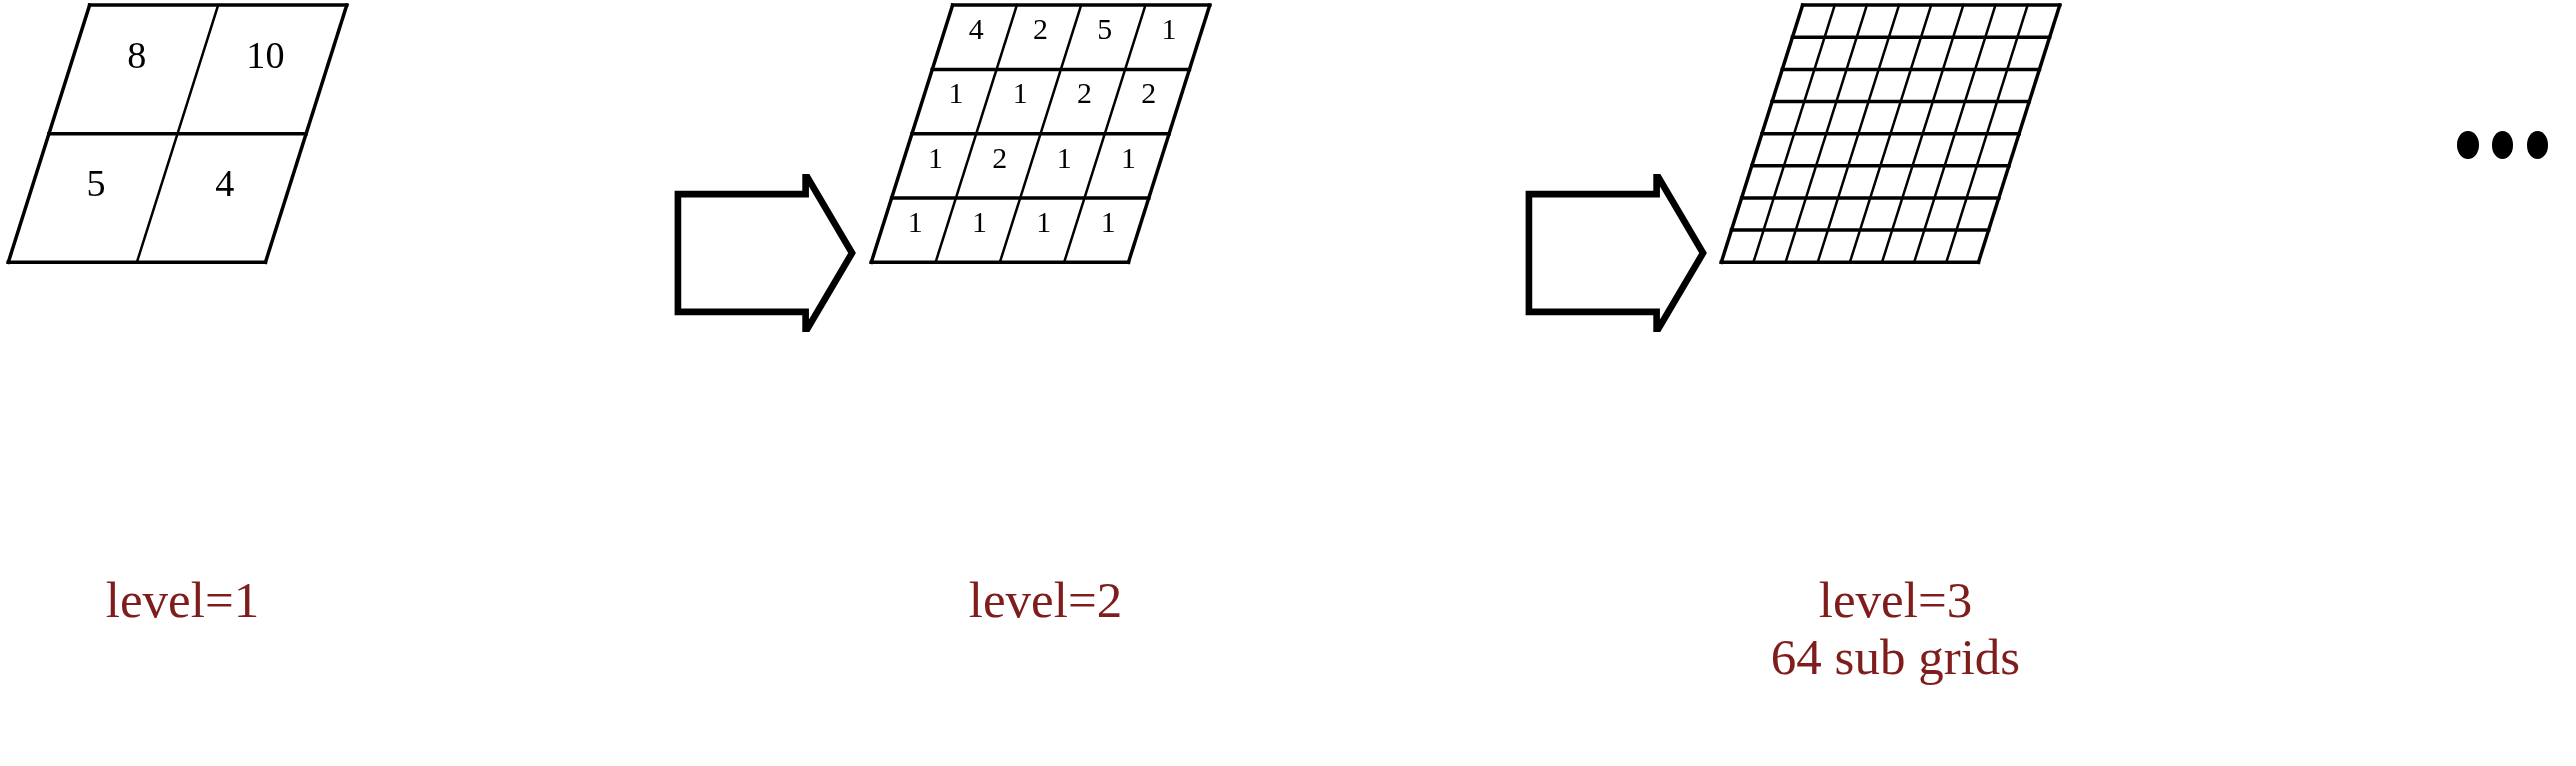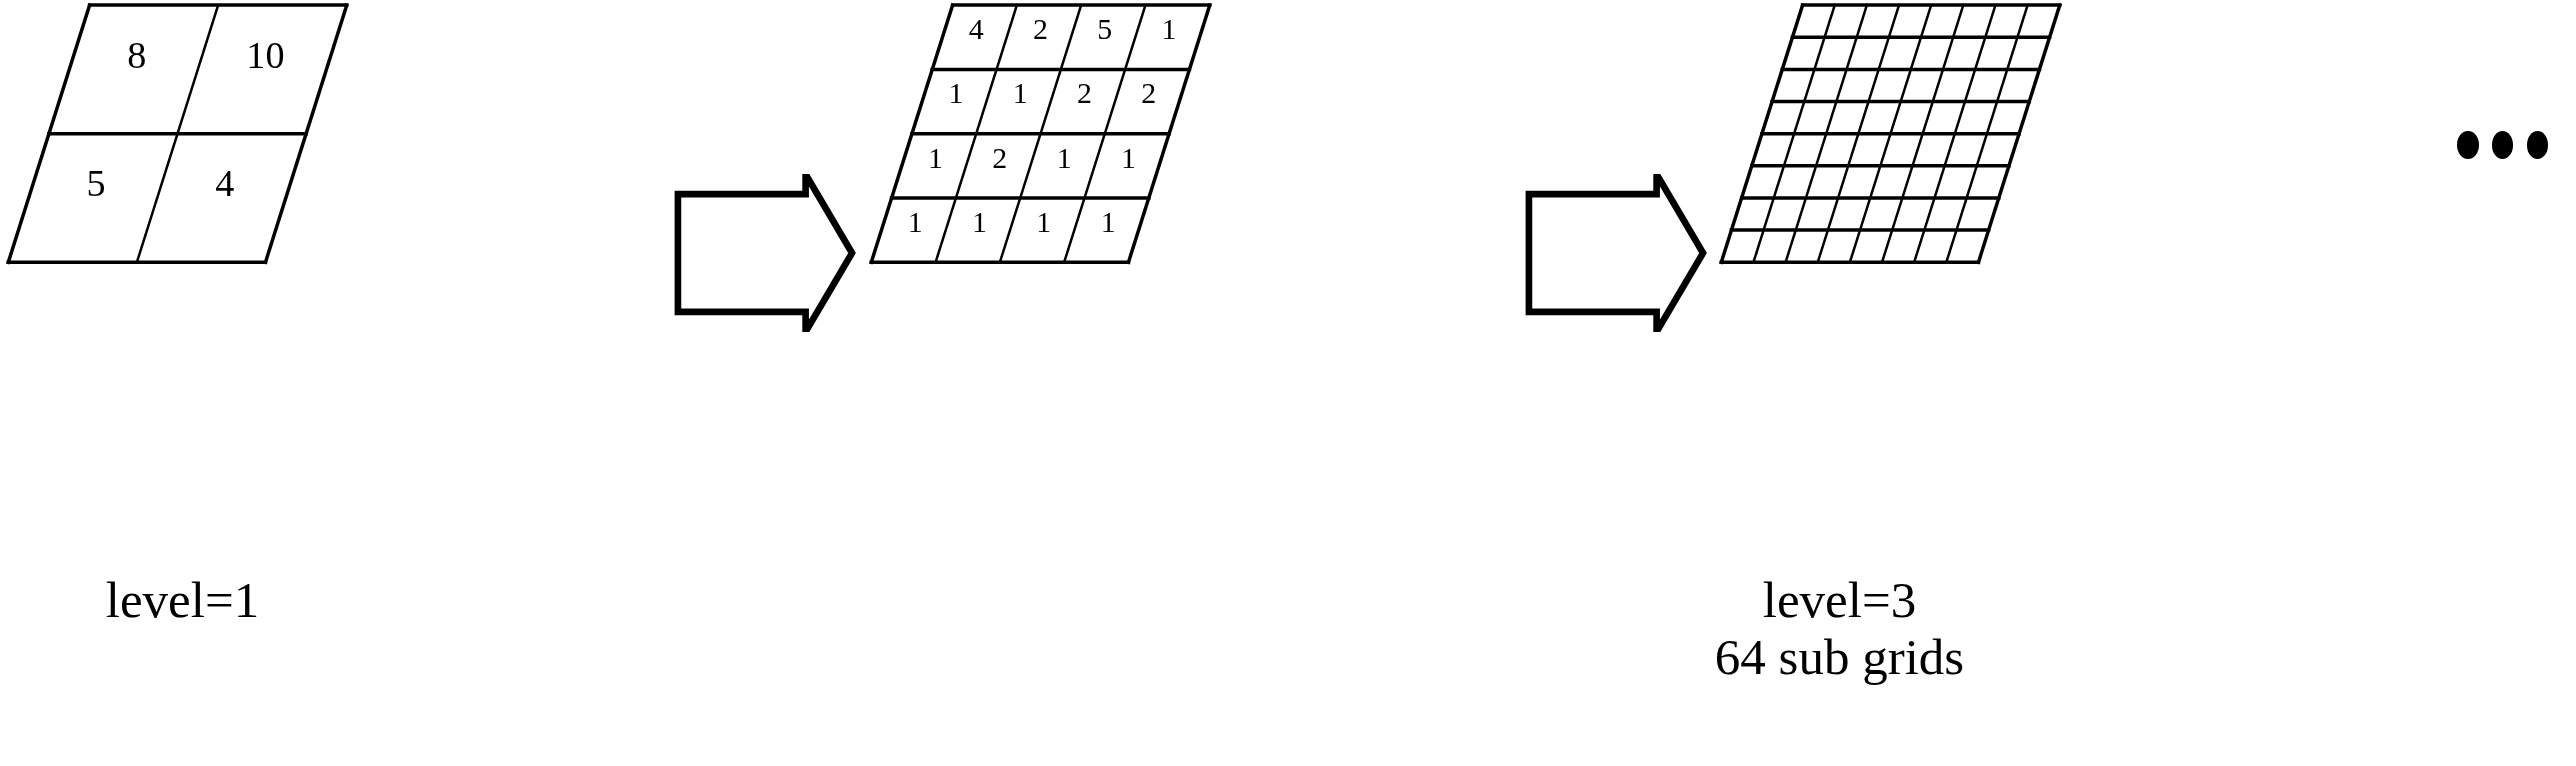--- a/index.html
+++ b/index.html
@@ -25,21 +25,21 @@
   .grid-block {
     position: absolute;
   }
   .grid-svg { display: block; }
   .caption {
     position: absolute;
     text-align: center;
     font-family: "Liberation Serif", "DejaVu Serif", serif;
     font-size: 51px;
     line-height: 1.12;
-    color: #000000;
+    color: #7f1d1d;
     white-space: nowrap;
   }
   .caption .cap-line {
     display: block;
   }
   .arrow-block {
     position: absolute;
   }
   .ellipsis-block {
     position: absolute;
@@ -117,20 +117,21 @@
         <text x="242.46" y="193.55" class="cell-text" font-size="36">1</text>
         <text x="319.96" y="193.55" class="cell-text" font-size="36">1</text>
         <text x="62.96" y="271.05" class="cell-text" font-size="36">1</text>
         <text x="140.46" y="271.05" class="cell-text" font-size="36">1</text>
         <text x="217.96" y="271.05" class="cell-text" font-size="36">1</text>
         <text x="295.46" y="271.05" class="cell-text" font-size="36">1</text>
       </svg>
   </div>
 
   <div class="caption" id="caption-2" style="left:863px; top:572px; width:365px;">
+    <span class="cap-line">level=2</span>
   </div>
 
   <div class="arrow-block" id="arrow-2-block" style="left:1514px; top:174px;">
     <svg width="199" height="158" viewBox="0 0 240 190">
       <path d="M 18 24 L 172 24 L 172 0 L 228 95 L 172 190 L 172 166 L 18 166 Z" fill="#ffffff" stroke="#000000" stroke-width="8" stroke-linejoin="miter"></path>
     </svg>
   </div>
 
   <div class="grid-block" id="grid-3-block" style="left:1713px; top:0px;">
     <svg class="grid-svg" id="grid-3-svg" width="365" height="274" viewBox="0 0 440 330">
@@ -149,21 +150,21 @@
         <line x1="185.50" y1="6.00" x2="87.50" y2="316.00" stroke="#000000" stroke-width="3" stroke-linecap="square"></line>
         <line x1="224.25" y1="6.00" x2="126.25" y2="316.00" stroke="#000000" stroke-width="3" stroke-linecap="square"></line>
         <line x1="263.00" y1="6.00" x2="165.00" y2="316.00" stroke="#000000" stroke-width="3" stroke-linecap="square"></line>
         <line x1="301.75" y1="6.00" x2="203.75" y2="316.00" stroke="#000000" stroke-width="3" stroke-linecap="square"></line>
         <line x1="340.50" y1="6.00" x2="242.50" y2="316.00" stroke="#000000" stroke-width="3" stroke-linecap="square"></line>
         <line x1="379.25" y1="6.00" x2="281.25" y2="316.00" stroke="#000000" stroke-width="3" stroke-linecap="square"></line>
         <line x1="418.00" y1="6.00" x2="320.00" y2="316.00" stroke="#000000" stroke-width="4.2" stroke-linecap="square"></line>
       </svg>
   </div>
 
-  <div class="caption" id="caption-3" style="left:1657px; top:572px; width:365px;">
+  <div class="caption" id="caption-3" style="left:1713px; top:572px; width:365px;">
     <span class="cap-line">level=3</span>
     <span class="cap-line">64 sub grids</span>
   </div>
 
   <div class="ellipsis-block" id="ellipsis-block" style="left:2457px; top:131px;">
     <span class="dot"></span>
     <span class="dot"></span>
     <span class="dot"></span>
   </div>
 

